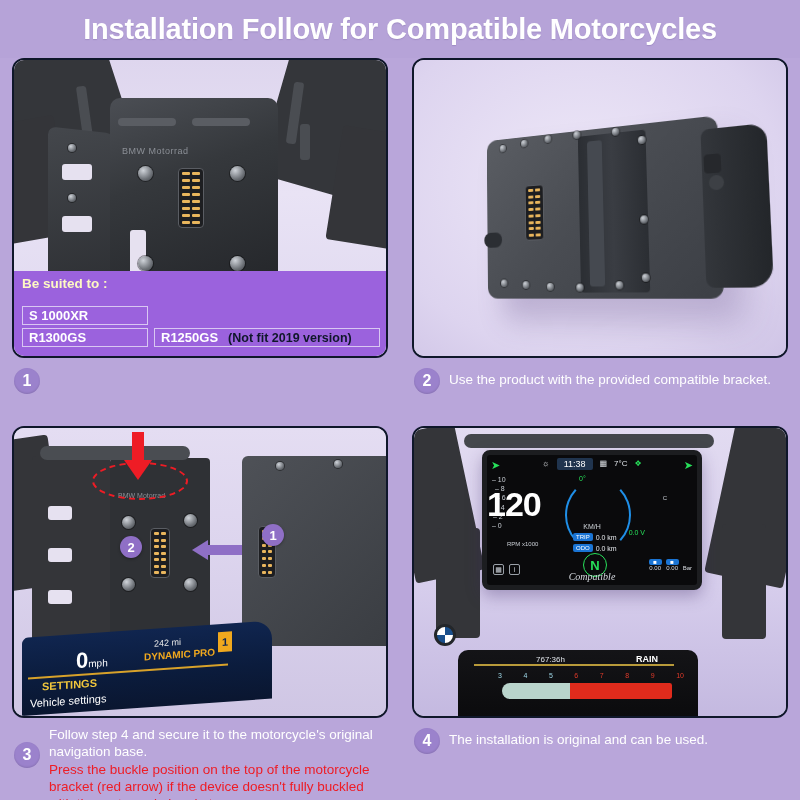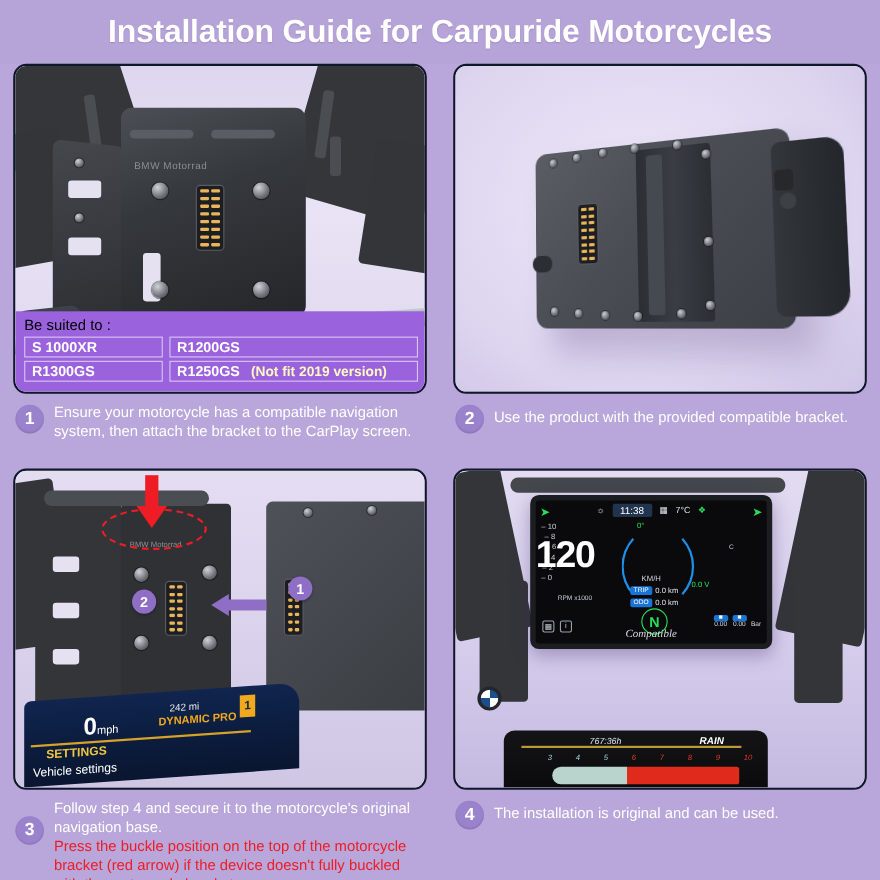--- a/index.html
+++ b/index.html
@@ -70,34 +70,34 @@
   .cap-text .red { color: #ee1c25; display: block; }
 
   
   .compat {
     position: absolute;
     left: 0; right: 0; bottom: 0;
     background: #9b62dd;
     padding: 5px 6px 6px 8px;
   }
   .compat-title {
-    color: #000000; font-size: 13.5px; font-weight: normal;
-    margin-bottom: 3px;
+    color: #fef9c3; font-size: 13.5px; font-weight: bold;
+    margin-bottom: 15px;
   }
   .compat-row { display: flex; gap: 6px; margin-bottom: 3px; }
   .compat-cell {
     border: 1px solid #d9c7f2;
     color: #fff;
     font-size: 13px; font-weight: bold;
     padding: 1px 6px;
     display: flex; align-items: center;
   }
   .compat-cell.c1 { width: 126px; }
   .compat-cell.c2 { flex: 1; }
-  .compat-note { color: #fef9c3; font-weight: bold; margin-left: 10px; font-size: 12.5px; }
+  .compat-note { color: #0f172a; font-weight: bold; margin-left: 10px; font-size: 12.5px; }
 
   
   .photo { position: absolute; inset: 0; }
 
   
   .p1-bg { position:absolute; inset:0; background:
       linear-gradient(180deg,#ded6ee 0%, #e9e3f5 45%, #ded7ef 100%); }
   .p1-wind-l { position:absolute; left:-10px; top:-20px; width:120px; height:150px;
       background:#34363a; transform: rotate(-18deg); border-radius: 6px; }
   .p1-wind-r { position:absolute; right:-20px; top:-26px; width:130px; height:160px;
@@ -212,23 +212,23 @@
   .cp-bar { position:absolute; right:5px; bottom:14px; display:flex; gap:4px; align-items:flex-end; }
   .cp-bar .b { width:13px; }
   .cp-bar .bh { background:#1a74d4; color:#fff; font-size:6px; text-align:center; border-radius:2px; }
   .cp-bar .bv { color:#d6dae0; font-size:6px; text-align:center; }
   .cp-c { position:absolute; right:30px; top:40px; color:#c9ced5; font-size:6px; }
   .cp-icons { position:absolute; left:6px; bottom:10px; display:flex; gap:5px; }
   .cp-icons span { width:11px; height:11px; border:1px solid #9aa0a8; border-radius:2px;
       color:#c9ced5; font-size:7px; display:flex; align-items:center; justify-content:center; }
 
   .p4-dash {
-    position:absolute; left:44px; bottom:0; width:240px; height:52px;
+    position:absolute; left:44px; bottom:0; width:240px; height:66px;
     background: linear-gradient(180deg,#141417 0%,#0b0b0d 100%);
-    border-radius: 10px 10px 0 0; overflow:hidden;font-style:italic;
+    border-radius: 10px 10px 0 0; overflow:hidden;
   }
   .bm-line { position:absolute; left:16px; top:14px; width:200px; height:1.5px; background:#b89a3a; }
   .bm-hrs { position:absolute; left:78px; top:5px; color:#dfe3e8; font-size:8px; }
   .bm-rain{ position:absolute; right:40px; top:4px; color:#fff; font-size:9px; font-weight:bold; }
   .bm-nums{ position:absolute; left:40px; top:22px; right:14px; display:flex;
       justify-content:space-between; font-size:7px; color:#9fd8e8; }
   .bm-nums .r { color:#e03a2a; }
   .bm-bar { position:absolute; left:44px; top:33px; width:170px; height:16px;
       background: linear-gradient(90deg,#b9d4cc 0%, #b9d4cc 40%, #e02b1c 40%, #e02b1c 100%);
       border-radius: 10px 3px 3px 10px; }
@@ -256,21 +256,21 @@
   .purple-arrow { position:absolute; }
   .purple-arrow .shaft { position:absolute; left:14px; top:5px; width:36px; height:10px; background:#8f6fc6; }
   .purple-arrow .head  { position:absolute; left:0; top:0; width:0; height:0;
       border-top:10px solid transparent; border-bottom:10px solid transparent;
       border-right:16px solid #8f6fc6; }
 </style>
 </head>
 <body>
 
 <div class="header">
-  <div class="header-title">Installation Guide for Carpuride Motorcycles</div>
+  <div class="header-title">Installation Follow for Compatible Motorcycles</div>
 </div>
 
 <div class="grid">
 
   <div class="cell">
     <div class="panel">
       <div class="photo">
         <div class="p1-bg"></div>
         <div class="p1-wind-l"></div>
         <div class="p1-wind-r"></div>
@@ -312,35 +312,33 @@
         <div class="screw" style="left:124px;top:196px;width:15px;height:15px;"></div>
         <div class="screw" style="left:216px;top:196px;width:15px;height:15px;"></div>
         <div class="arm" style="left:286px;top:64px;width:10px;height:36px;"></div>
         <div class="p1-mirror"></div>
       </div>
 
       <div class="compat">
         <div class="compat-title">Be suited to :</div>
         <div class="compat-row">
           <div class="compat-cell c1">S 1000XR</div>
-          <div class="compat-cell c2">R1200GS</div>
         </div>
         <div class="compat-row">
           <div class="compat-cell c1">R1300GS</div>
           <div class="compat-cell c2">
             <span>R1250GS</span>
             <span class="compat-note">(Not fit 2019 version)</span>
           </div>
         </div>
       </div>
     </div>
 
     <div class="caption">
       <div class="badge">1</div>
-      <div class="cap-text">Ensure your motorcycle has a compatible navigation system, then attach the bracket to the CarPlay screen.</div>
     </div>
   </div>
 
   <div class="cell">
     <div class="panel">
       <div class="photo">
         <div class="p2-bg"></div>
         <div class="p2-dev">
           <div class="p2-side"></div>
           <div class="p2-groove"></div>

